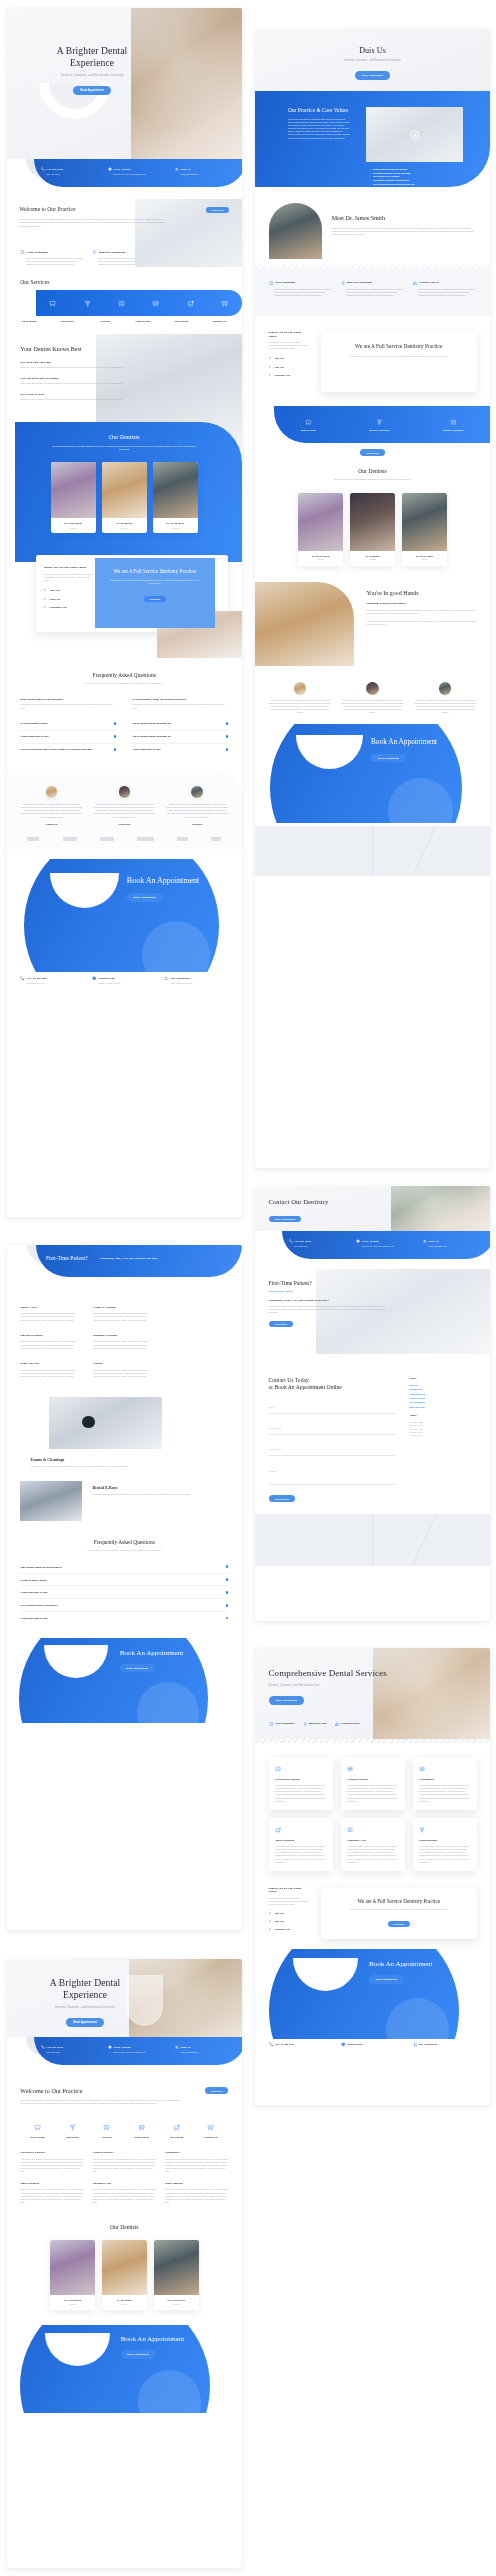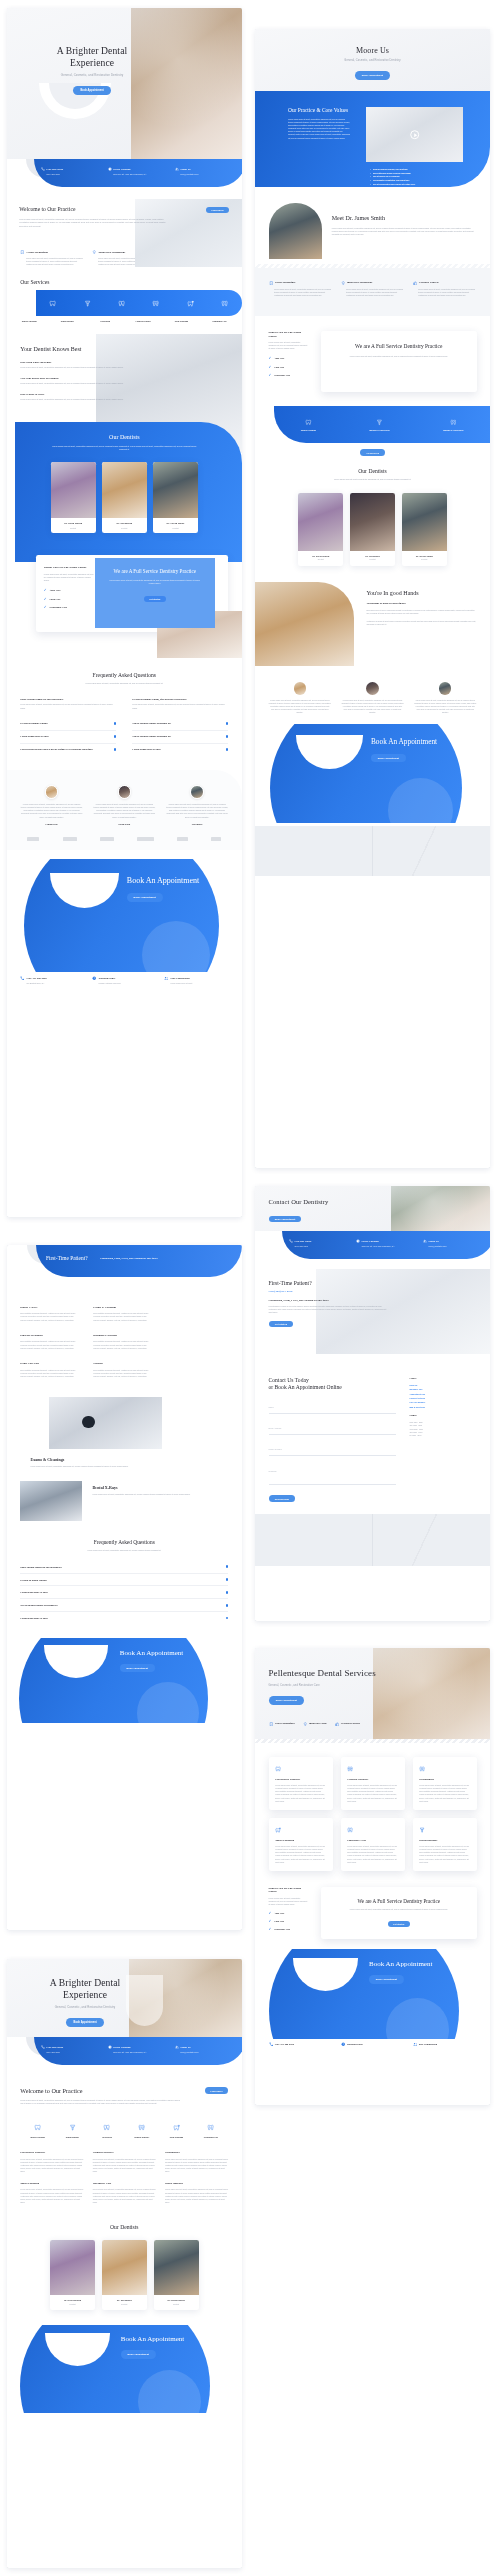--- a/index.html
+++ b/index.html
@@ -471,21 +471,21 @@
       </div>
       <div class="body" style="font-size:1.8px;margin-top:1.7px;padding-left:6.2px;">Lorem ipsum dolor sit amet</div>
     </div>
   </div>
 </div>
 
 <div class="mock" style="left:255px;top:29px;width:235px;height:1139px;">
 
   <div class="hero" style="height:62px;">
     <div class="hero-inner center" style="padding-top:17px;">
-      <h1 class="big" style="font-size:8px;">Moore Us</h1>
+      <h1 class="big" style="font-size:8px;">Duis Us</h1>
       <div class="sub tiny" style="font-size:2.6px;margin-top:3.4px;">General, Cosmetic, and Restorative Dentistry</div>
       <div style="margin-top:5.6px;">
         <span class="btn" style="font-size:2.4px;padding:2.8px 7.3px;">Book Appointment</span>
       </div>
     </div>
   </div>
 
   <div class="bluepanel" style="position:relative;height:96px;border-radius:0 0 40px 0;overflow:hidden;">
     <div style="position:absolute;left:33px;top:16px;width:62px;">
       <h2 class="sec" style="font-size:5.4px;color:#fff;">Our Practice &amp; Core Values</h2>
@@ -898,21 +898,21 @@
   </div>
 
   <div class="maprow" style="height:52px;"></div>
 </div>
 
 <div class="mock" style="left:255px;top:1648px;width:235px;height:457px;">
 
   <div class="hero" style="height:95px;">
     <div class="hero-photo f4" style="width:50%;"></div>
     <div class="hero-inner" style="padding:20.3px 0 0 13.5px;width:58%;">
-      <h1 class="big" style="font-size:9px;">Pellentesque Dental Services</h1>
+      <h1 class="big" style="font-size:9px;">Comprehensive Dental Services</h1>
       <div class="sub tiny" style="font-size:2.6px;margin-top:4px;">General, Cosmetic, and Restorative Care</div>
       <div style="margin-top:6.2px;">
         <span class="btn" style="font-size:2.4px;padding:2.8px 7.3px;">Book Appointment</span>
       </div>
       <div style="display:flex;gap:8px;margin-top:17px;">
         <div style="display:flex;align-items:center;gap:1.7px;">
           <span class="ico">
                 <svg width="4.5" height="4.5" viewBox="0 0 24 24" fill="none" stroke="#2f7ce8" stroke-width="2">
                   <path d="M6 3h12v18l-6-5-6 5z"></path>
                 </svg>

